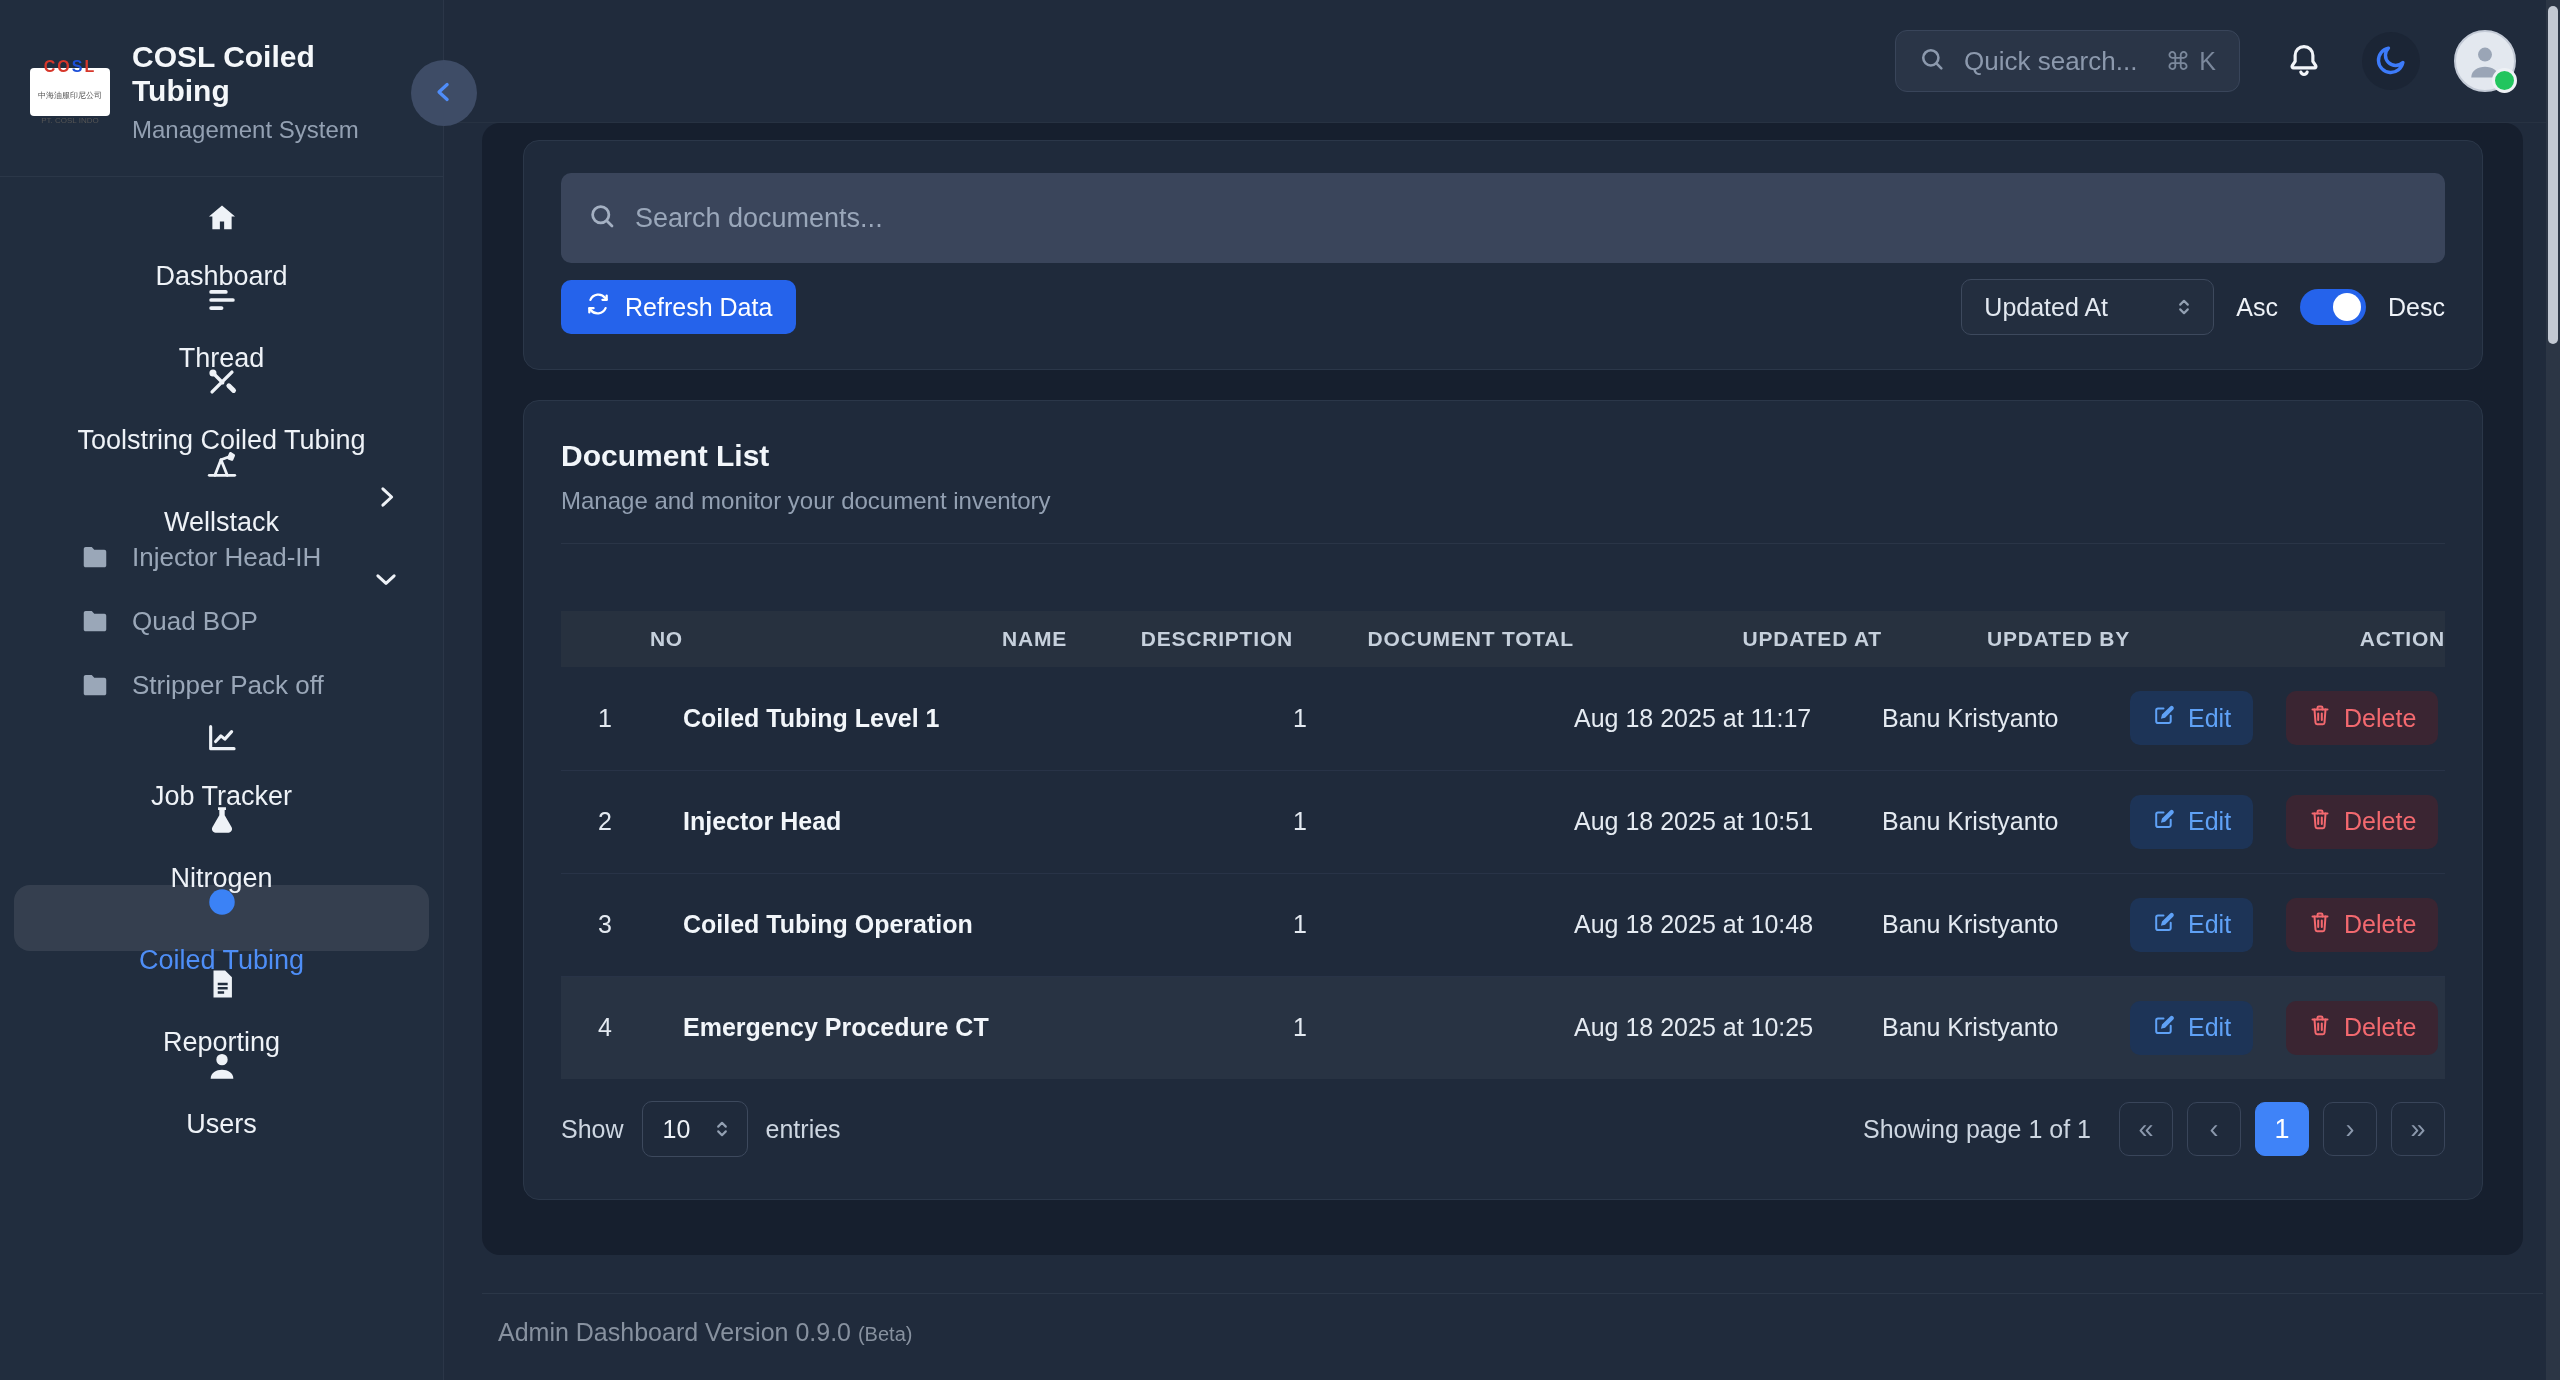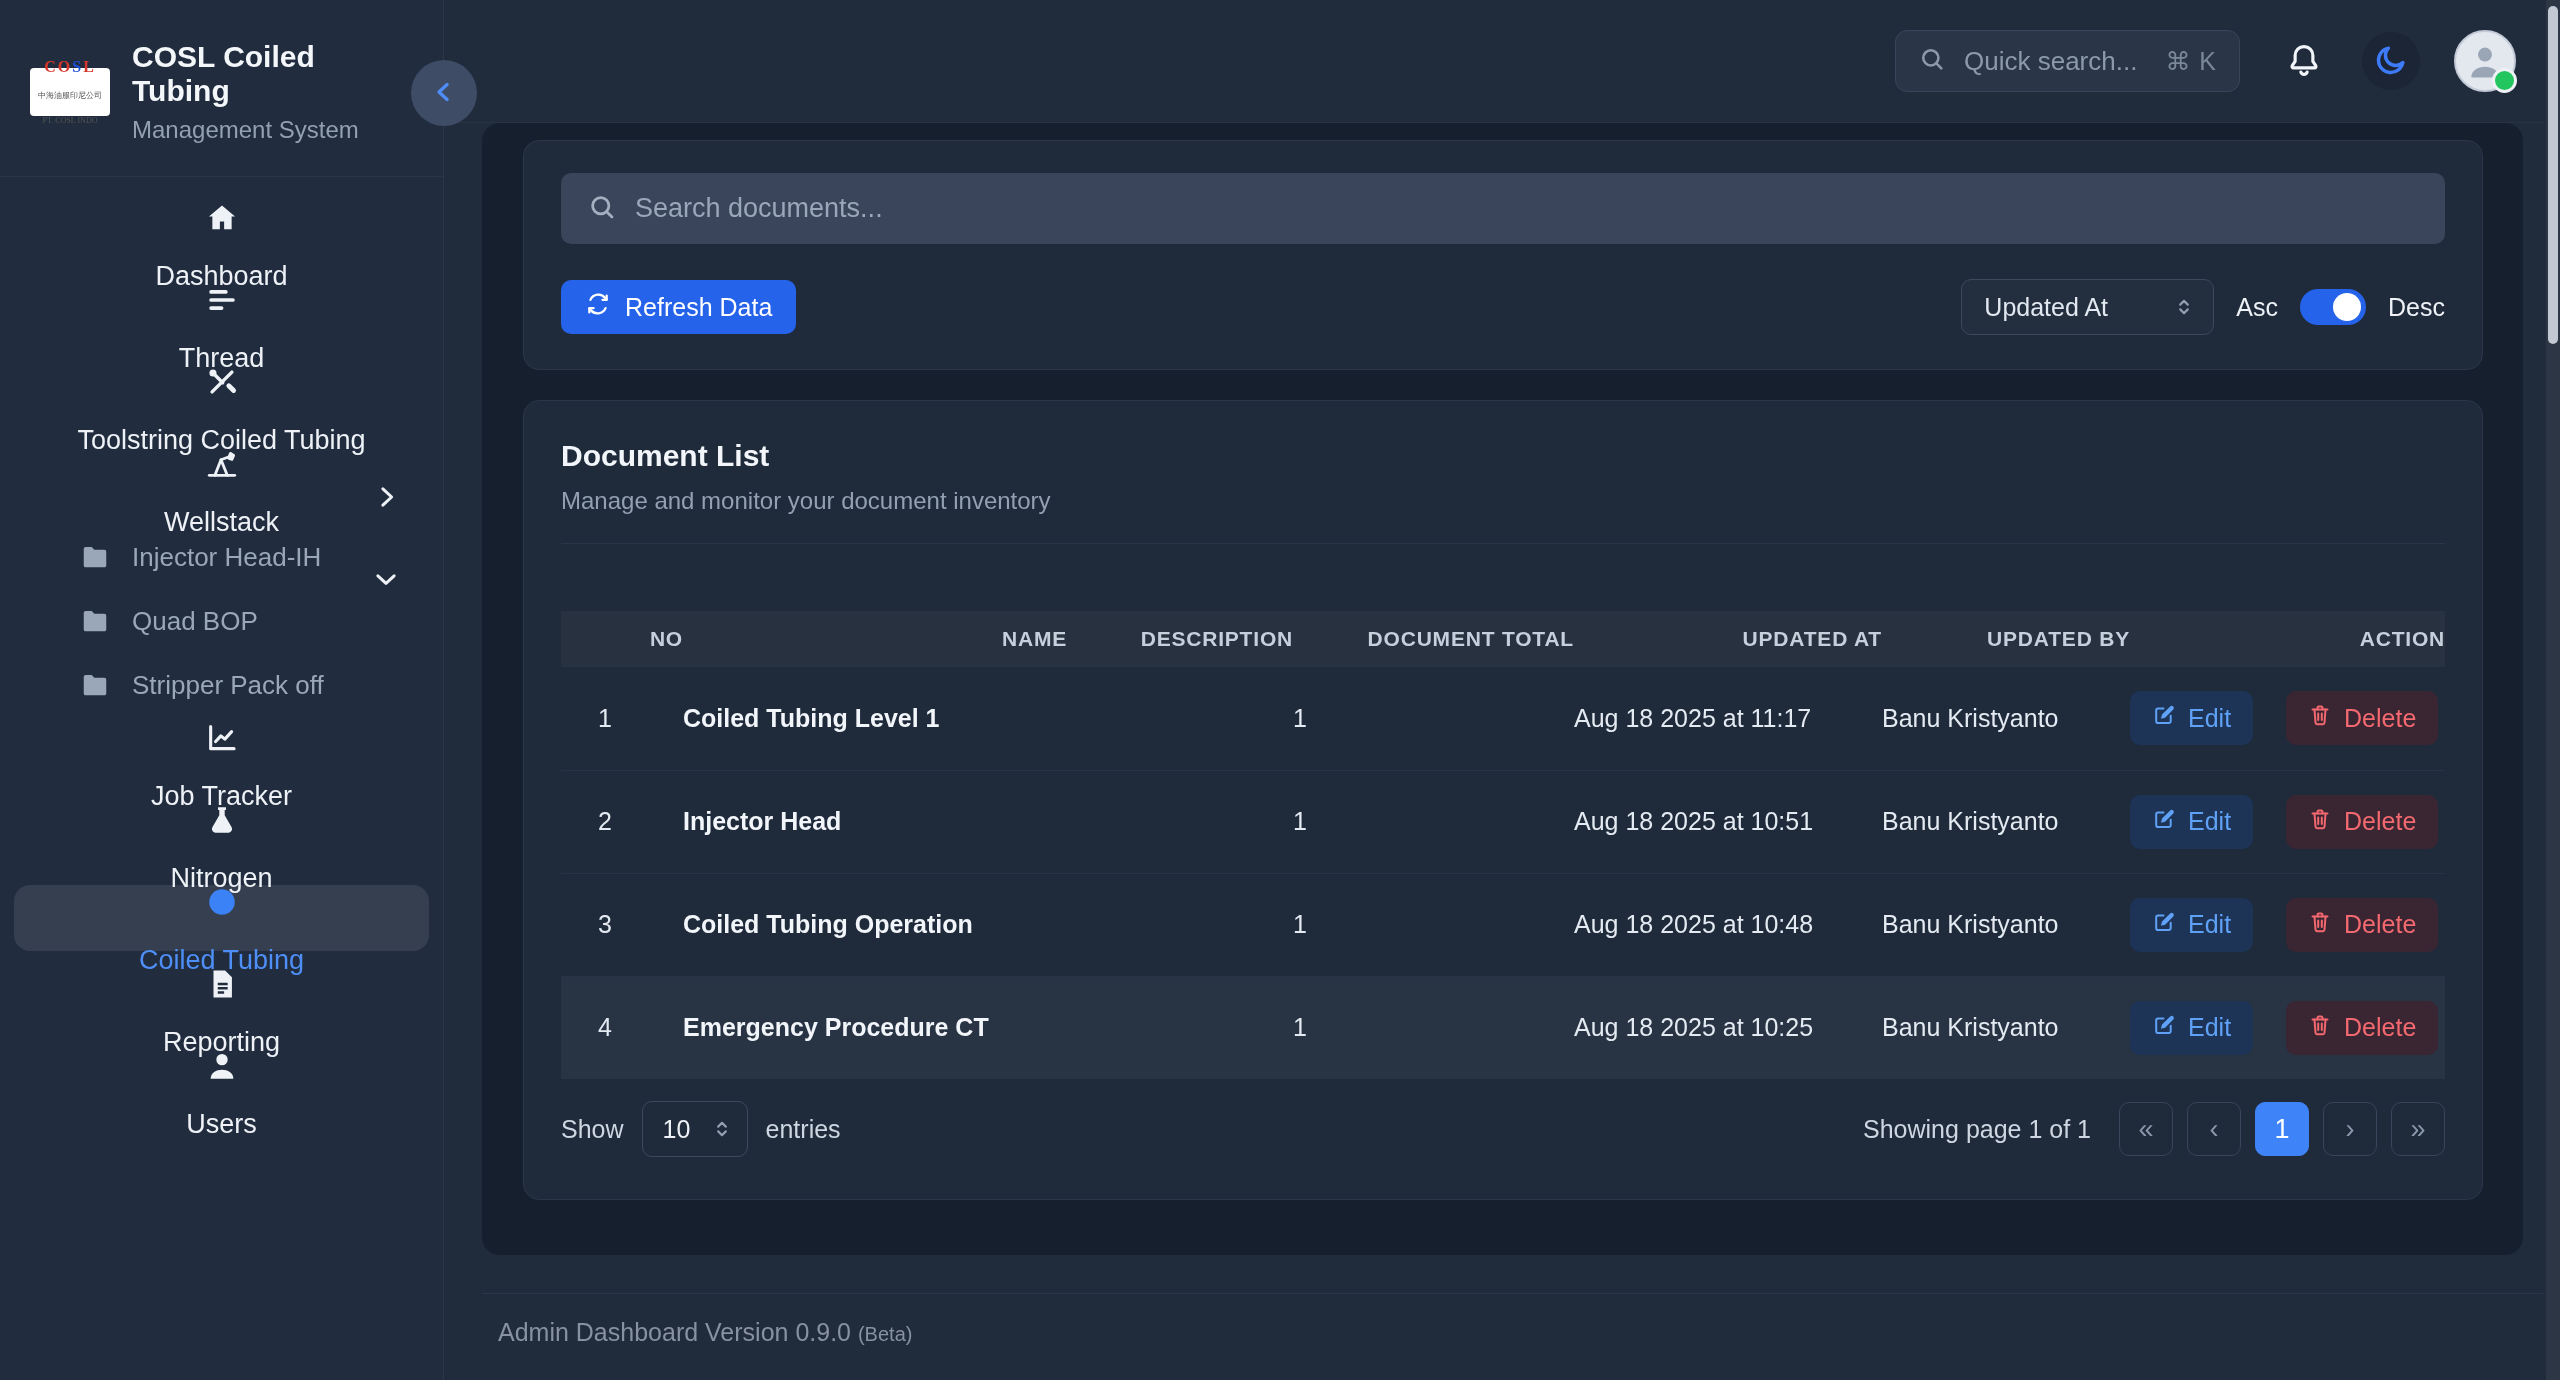--- a/index.html
+++ b/index.html
@@ -5,21 +5,21 @@
   * { box-sizing: border-box; margin: 0; padding: 0; }
   body { background:#0b111b; }
   .app { position:relative; width:2560px; height:1380px; background:#202b3c;
          color:#eef2f7; font-family:"Liberation Sans", sans-serif; overflow:hidden; }
 
   
   .sidebar { position:absolute; left:0; top:0; width:444px; height:1380px;
              background:#212d3e; border-right:1px solid #2b3648; z-index:3; }
   .logo-row { display:flex; align-items:center; gap:22px; padding:40px 28px 32px 30px; }
   .logo-box { width:80px; height:48px; background:#ffffff; border-radius:4px; flex:none;
-              display:flex; flex-direction:column; align-items:center; justify-content:center; line-height:1;font-family:Liberation Serif, serif; }
+              display:flex; flex-direction:column; align-items:center; justify-content:center; line-height:1; }
   .logo-word { font-size:16px; font-weight:bold; letter-spacing:2px; color:#d7372b; }
   .logo-word .s-blue { color:#1d4fd8; }
   .logo-sub { font-size:8px; color:#555; margin-top:17px; white-space:nowrap; }
   .brand-title { font-size:30px; font-weight:bold; color:#f4f7fa; }
   .brand-sub { font-size:24px; color:#93a0b2; margin-top:8px; }
   .collapse-btn { position:absolute; top:60px; left:411px; width:66px; height:66px; border-radius:50%;
                   background:#3e4c66; display:flex; align-items:center; justify-content:center; z-index:4;
                   border:none; cursor:pointer; }
   .sidebar-divider { border:none; border-top:1px solid #2b3748; }
   .nav { padding:24px 14px 0 14px; }
@@ -56,21 +56,21 @@
                 background:#22c55e; border:3px solid #eef1f5; }
 
   
   .wrapper { position:absolute; left:482px; top:123px; width:2041px; height:1132px;
              background:#161f2e; border-radius:18px; }
   .card { position:absolute; left:41px; width:1960px; background:#1f2a3b;
           border:1px solid #2b3749; border-radius:16px; }
 
   
   .filter-card { top:17px; height:230px; }
-  .doc-search { position:absolute; left:37px; right:37px; top:32px; height:71px; background:#3a455b;
+  .doc-search { position:absolute; left:37px; right:37px; top:32px; height:90px; background:#3a455b;
                 border-radius:10px; display:flex; align-items:center; padding:0 26px; gap:18px; }
   .doc-search svg { width:30px; height:30px; color:#a4b0c2; flex:none; }
   .doc-search input { flex:1; background:transparent; border:none; outline:none; color:#e6ecf3;
                       font-size:27px; font-family:inherit; }
   .doc-search input::placeholder { color:#9aa7ba; }
   .filter-row { position:absolute; left:37px; right:37px; top:138px; height:56px;
                 display:flex; align-items:center; }
   .refresh-btn { display:flex; align-items:center; gap:14px; height:54px; padding:0 24px;
                  background:#2563eb; color:#ffffff; font-size:25px; border-radius:10px; border:none;
                  font-family:inherit; cursor:pointer; }

